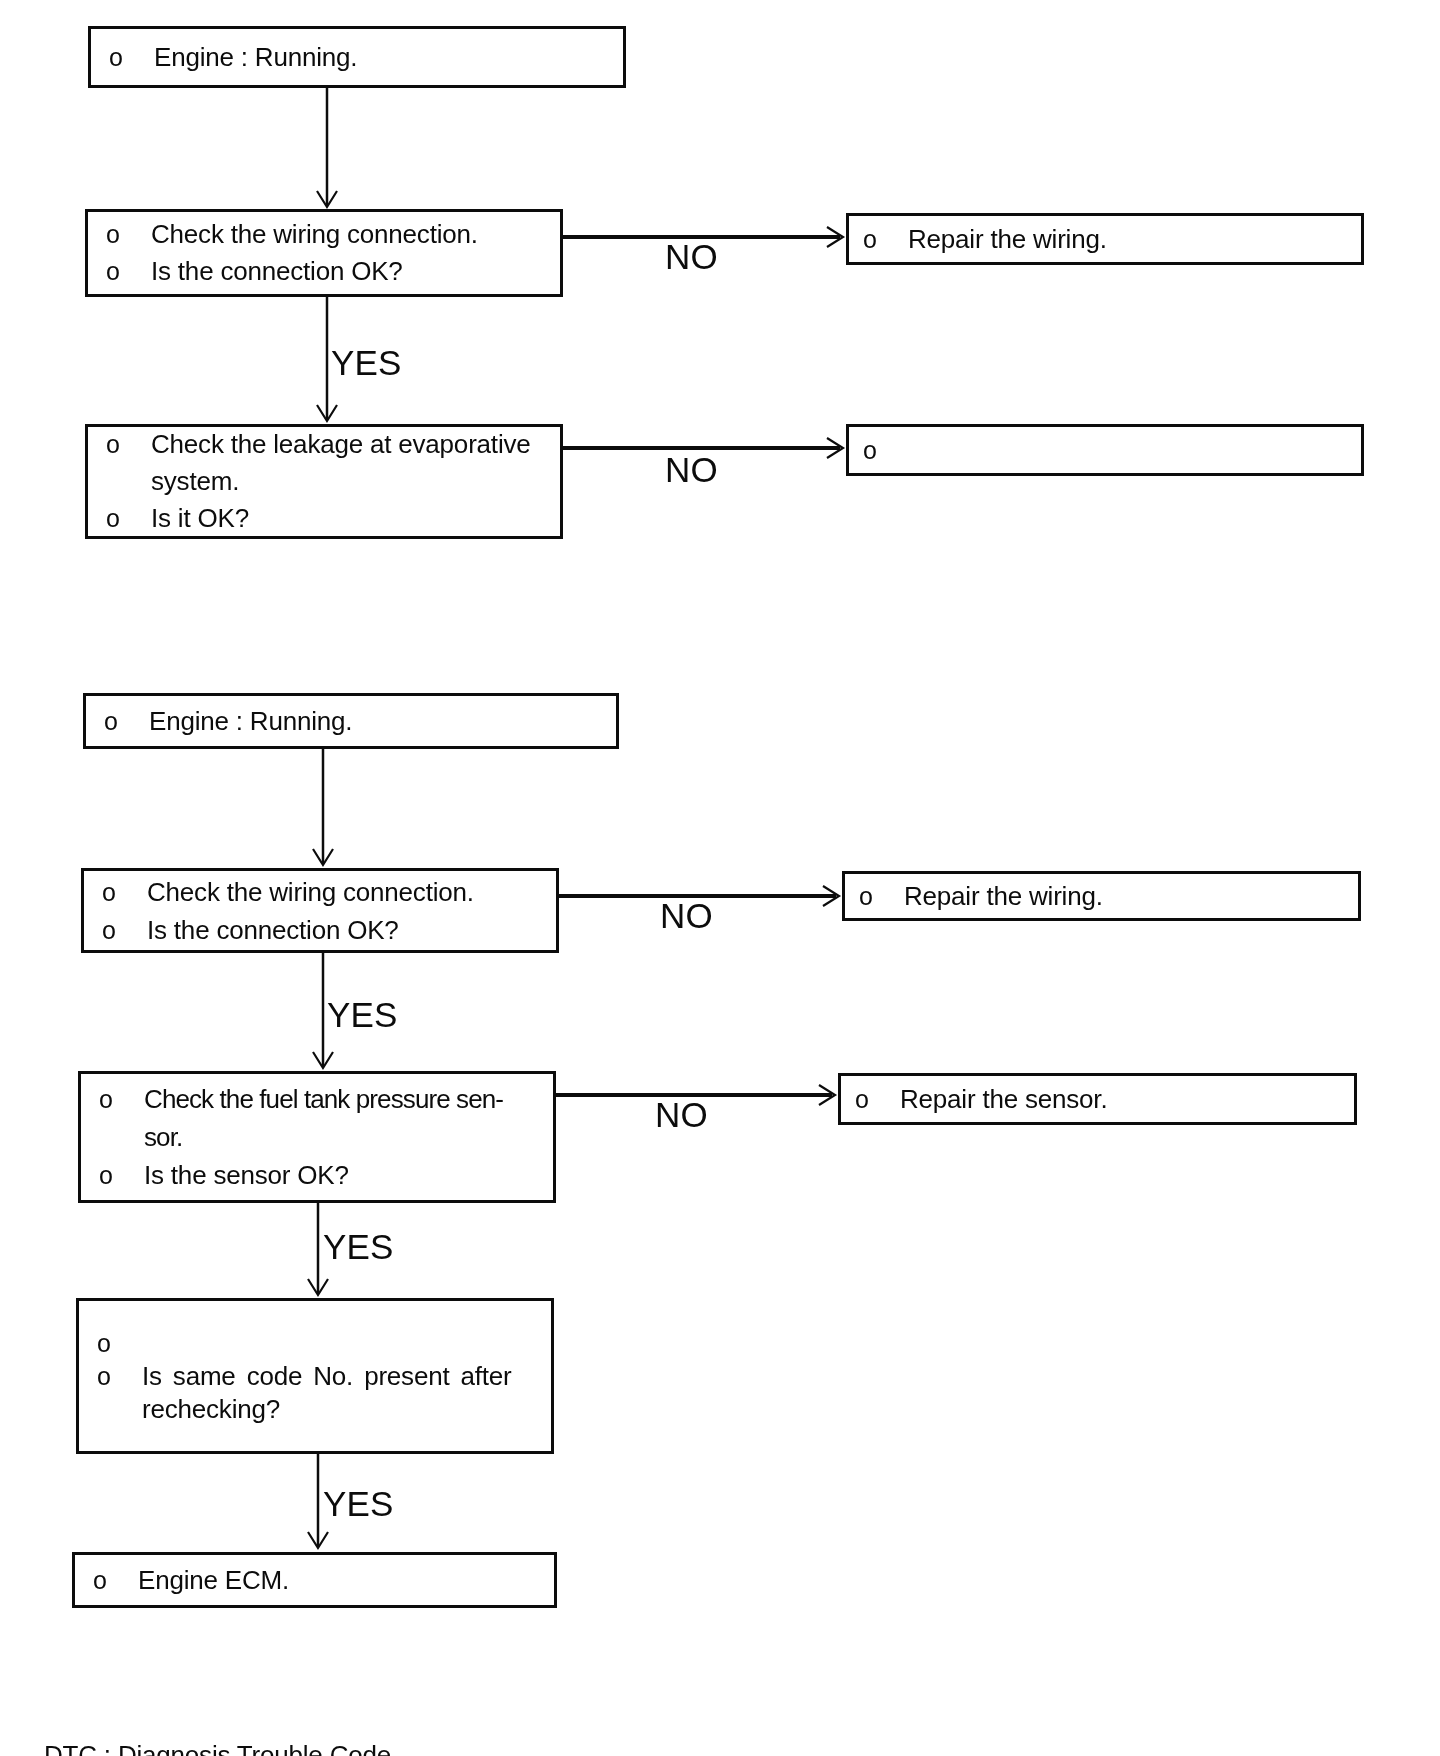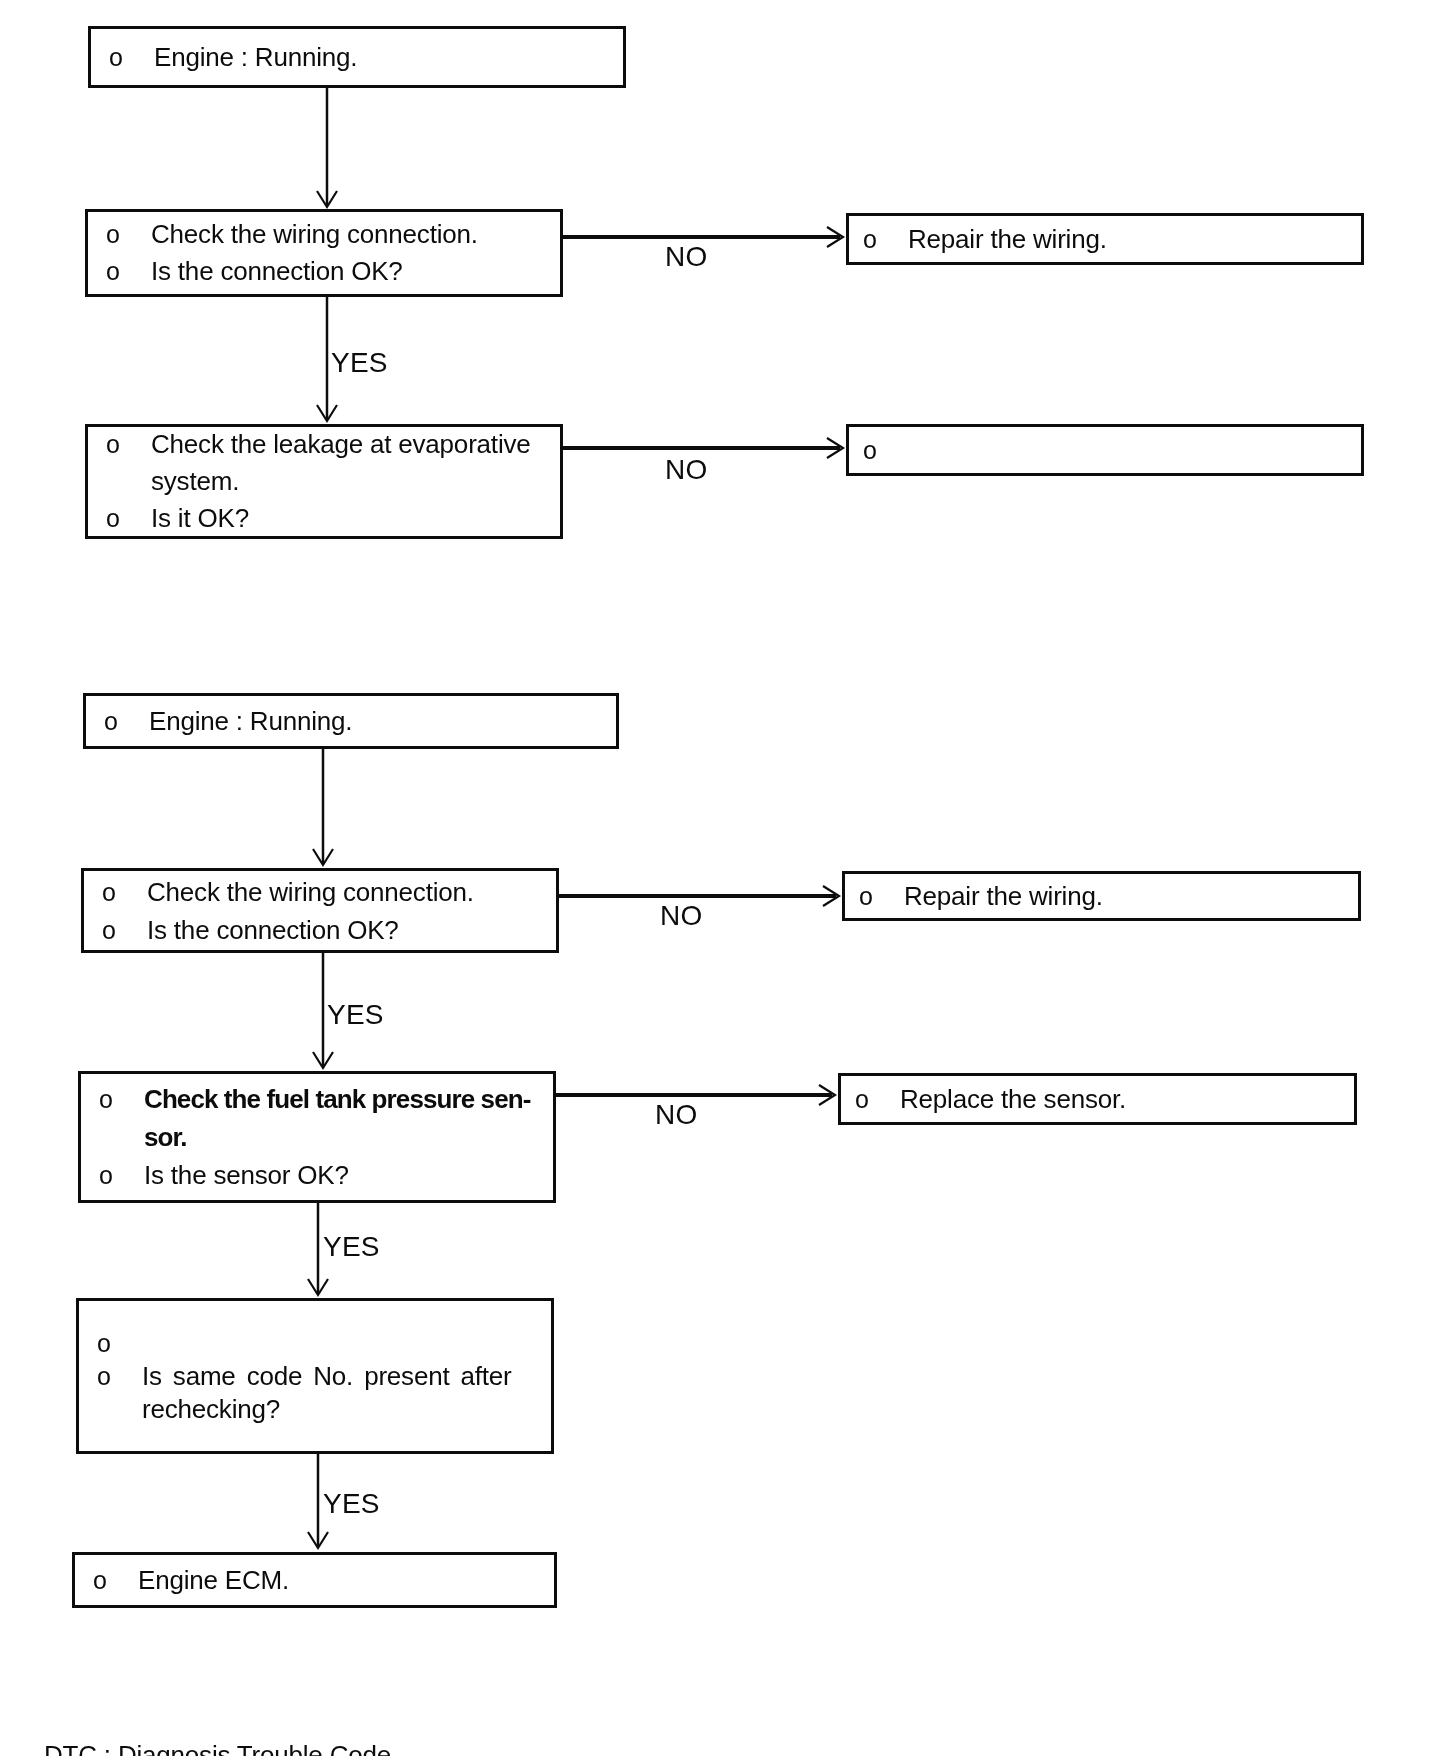--- a/index.html
+++ b/index.html
@@ -44,26 +44,26 @@
   .bm {
     flex: none;
     width: 45px;
     padding-left: 18px;
     font-size: 25px;
   }
   .node.rbox .bm { padding-left: 14px; }
   .bt {
     white-space: pre;
   }
-  .bt.cond { letter-spacing: -0.9px; font-weight: bold; }
+  .bt.cond { letter-spacing: -0.9px; }
   .bt.tight { letter-spacing: -0.9px; word-spacing: -3px; }
   .bt.wide { word-spacing: 4px; }
   .flow-label {
     position: absolute;
-    font-size: 28px;
+    font-size: 35px;
     line-height: 28px;
     letter-spacing: 0.2px;
     white-space: pre;
   }
   .legend {
     position: absolute;
     left: 28px;
     top: 1654px;
     font-size: 26px;
     line-height: 34px;
@@ -198,21 +198,21 @@
     </div>
     <div class="bi">
       <span class="bm">o</span>
       <span class="bt">Is the sensor OK?</span>
     </div>
   </div>
 
   <div class="node rbox" style="left:838px; top:1073px; width:519px; height:52px">
     <div class="bi">
       <span class="bm">o</span>
-      <span class="bt">Replace the sensor.</span>
+      <span class="bt">Repair the sensor.</span>
     </div>
   </div>
 
   <div class="node lh33" style="left:76px; top:1298px; width:478px; height:156px">
     <div class="bi">
       <span class="bm">o</span>
     </div>
     <div class="bi">
       <span class="bm">o</span>
       <span class="bt wide">Is same code No. present after

